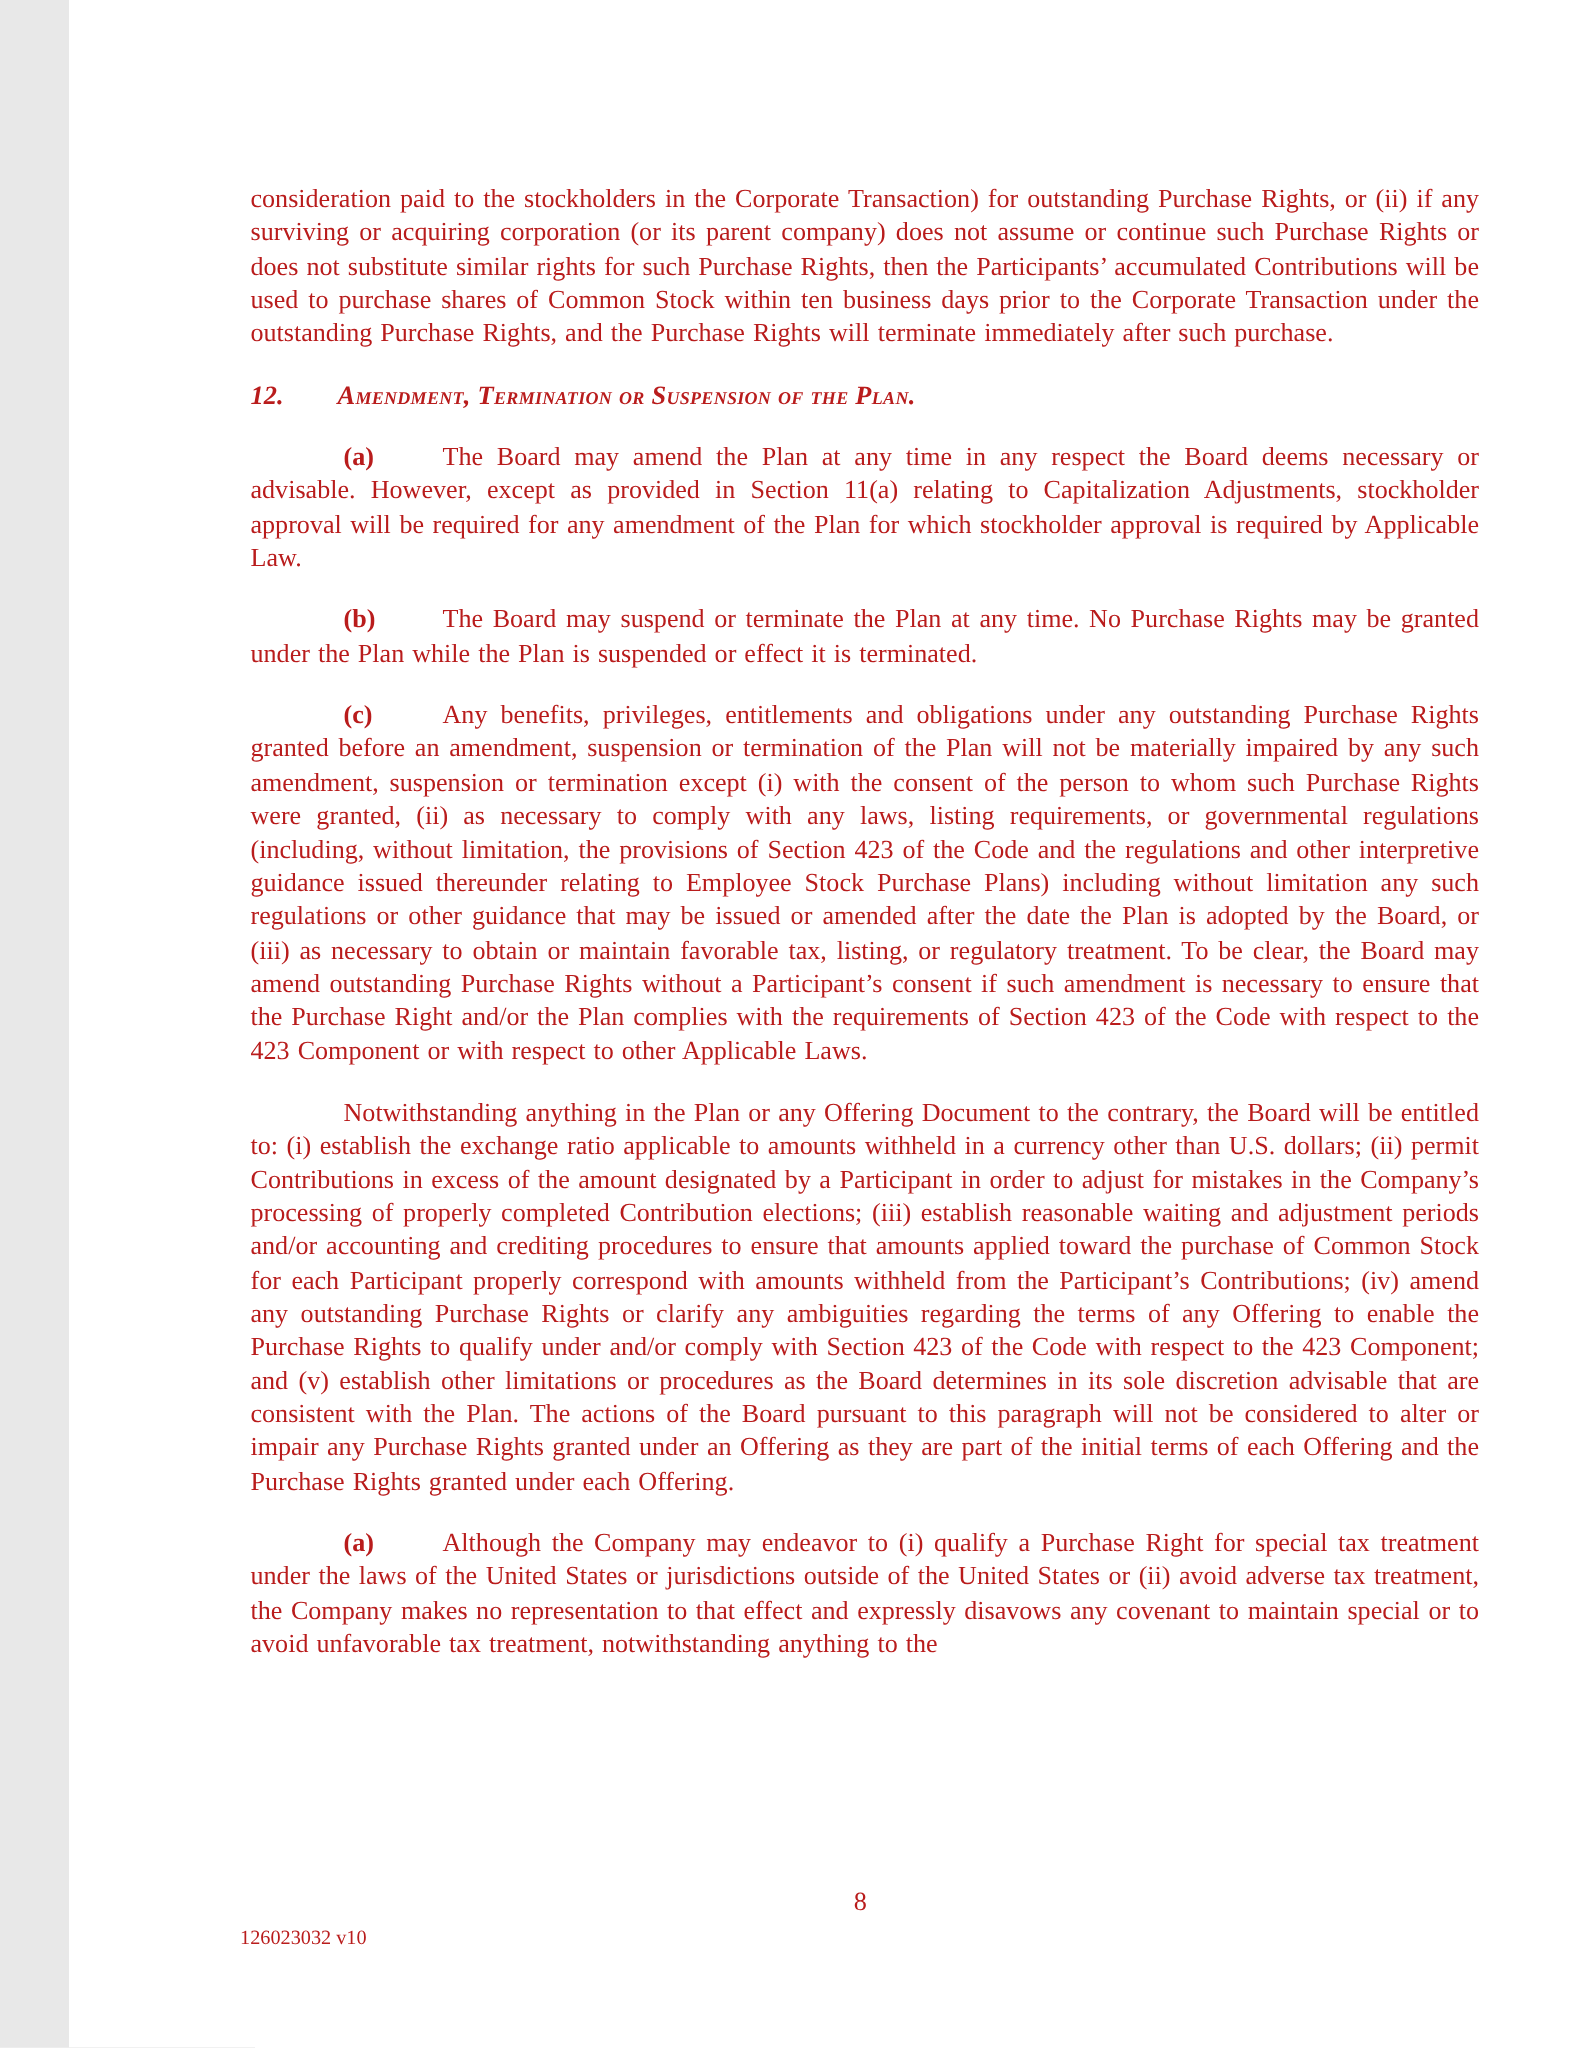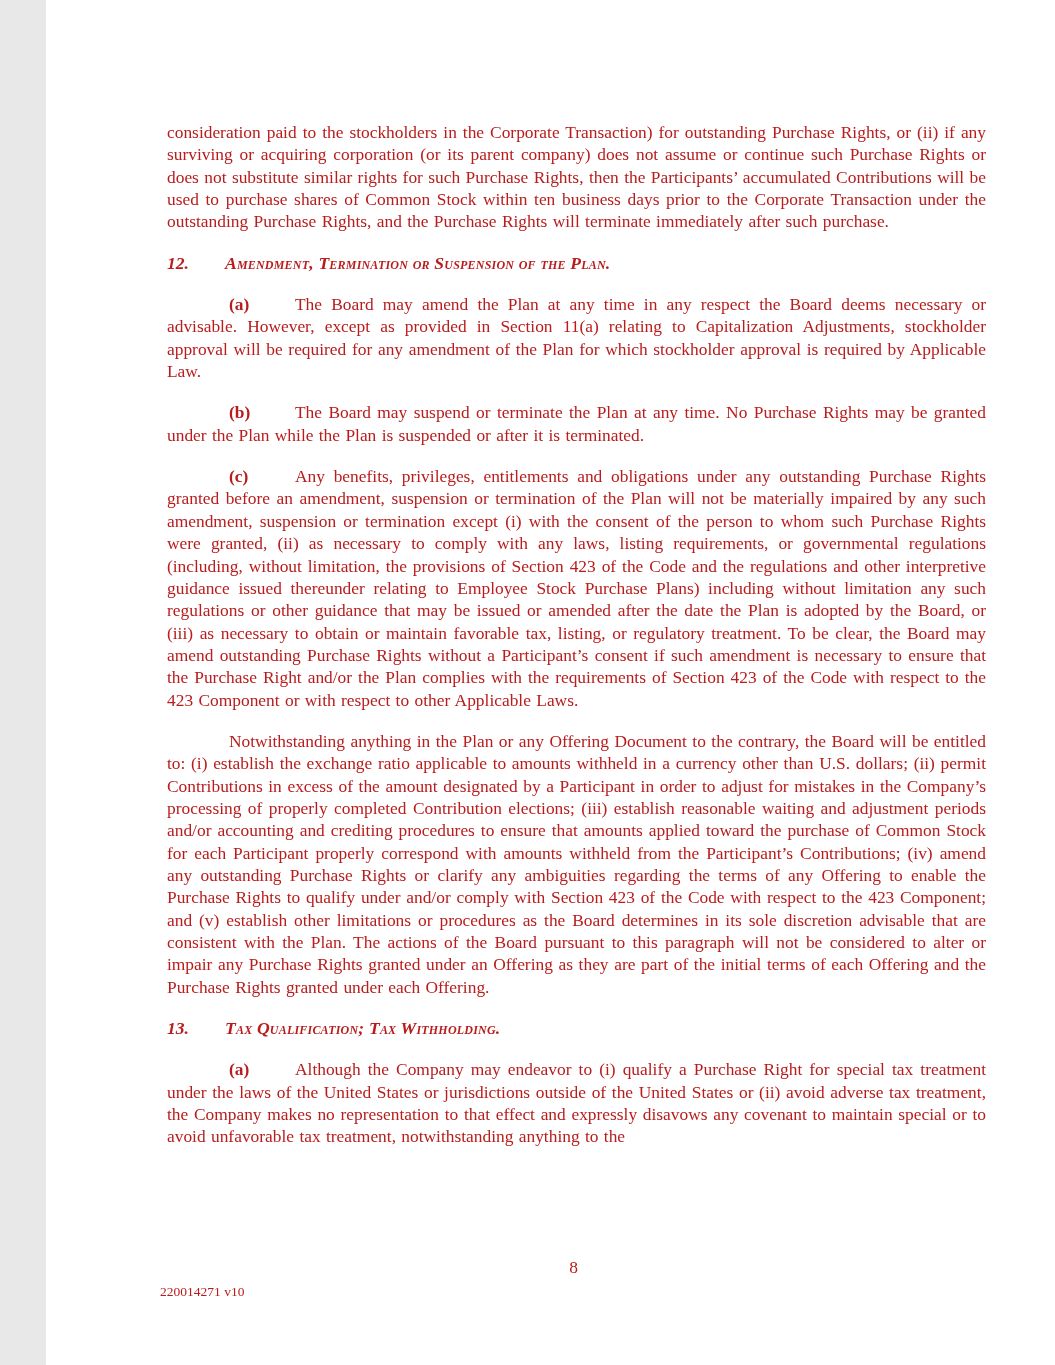--- a/index.html
+++ b/index.html
@@ -82,35 +82,32 @@
 
     <div class="section-heading">
       <span class="num">12.</span><span class="title">Amendment, Termination or Suspension of the Plan.</span>
     </div>
 
     <p class="first-indent">
       <span class="marker">(a)</span><span>The Board may amend the Plan at any time in any respect the Board deems necessary or advisable.  However, except as provided in Section 11(a) relating to Capitalization Adjustments, stockholder approval will be required for any amendment of the Plan for which stockholder approval is required by Applicable Law.</span>
     </p>
 
     <p class="first-indent">
-      <span class="marker">(b)</span><span>The Board may suspend or terminate the Plan at any time.  No Purchase Rights may be granted under the Plan while the Plan is suspended or after it is terminated.</span>
+      <span class="marker">(b)</span><span>The Board may suspend or terminate the Plan at any time.  No Purchase Rights may be granted under the Plan while the Plan is suspended or effect it is terminated.</span>
     </p>
 
     <p class="first-indent">
       <span class="marker">(c)</span><span>Any benefits, privileges, entitlements and obligations under any outstanding Purchase Rights granted before an amendment, suspension or termination of the Plan will not be materially impaired by any such amendment, suspension or termination except (i) with the consent of the person to whom such Purchase Rights were granted, (ii) as necessary to comply with any laws, listing requirements, or governmental regulations (including, without limitation, the provisions of Section 423 of the Code and the regulations and other interpretive guidance issued thereunder relating to Employee Stock Purchase Plans) including without limitation any such regulations or other guidance that may be issued or amended after the date the Plan is adopted by the Board, or (iii) as necessary to obtain or maintain favorable tax, listing, or regulatory treatment.  To be clear, the Board may amend outstanding Purchase Rights without a Participant’s consent if such amendment is necessary to ensure that the Purchase Right and/or the Plan complies with the requirements of Section 423 of the Code with respect to the 423 Component or with respect to other Applicable Laws.</span>
     </p>
 
     <p class="first-indent">Notwithstanding anything in the Plan or any Offering Document to the contrary, the Board will be entitled to: (i) establish the exchange ratio applicable to amounts withheld in a currency other than U.S. dollars; (ii) permit Contributions in excess of the amount designated by a Participant in order to adjust for mistakes in the Company’s processing of properly completed Contribution elections; (iii) establish reasonable waiting and adjustment periods and/or accounting and crediting procedures to ensure that amounts applied toward the purchase of Common Stock for each Participant properly correspond with amounts withheld from the Participant’s Contributions; (iv) amend any outstanding Purchase Rights or clarify any ambiguities regarding the terms of any Offering to enable the Purchase Rights to qualify under and/or comply with Section 423 of the Code with respect to the 423 Component; and (v) establish other limitations or procedures as the Board determines in its sole discretion advisable that are consistent with the Plan.  The actions of the Board pursuant to this paragraph will not be considered to alter or impair any Purchase Rights granted under an Offering as they are part of the initial terms of each Offering and the Purchase Rights granted under each Offering.</p>
 
-    <div class="section-heading">
-      <span class="num">13.</span><span class="title">Tax Qualification; Tax Withholding.</span>
-    </div>
 
     <p class="first-indent">
       <span class="marker">(a)</span><span>Although the Company may endeavor to (i) qualify a Purchase Right for special tax treatment under the laws of the United States or jurisdictions outside of the United States or (ii) avoid adverse tax treatment, the Company makes no representation to that effect and expressly disavows any covenant to maintain special or to avoid unfavorable tax treatment, notwithstanding anything to the</span>
     </p>
 
   </div>
 
   <div class="footer-page-number">8</div>
 
-  <div class="footer-doc-id">220014271 v10</div>
+  <div class="footer-doc-id">126023032 v10</div>
 </div>
 
 </body></html>

